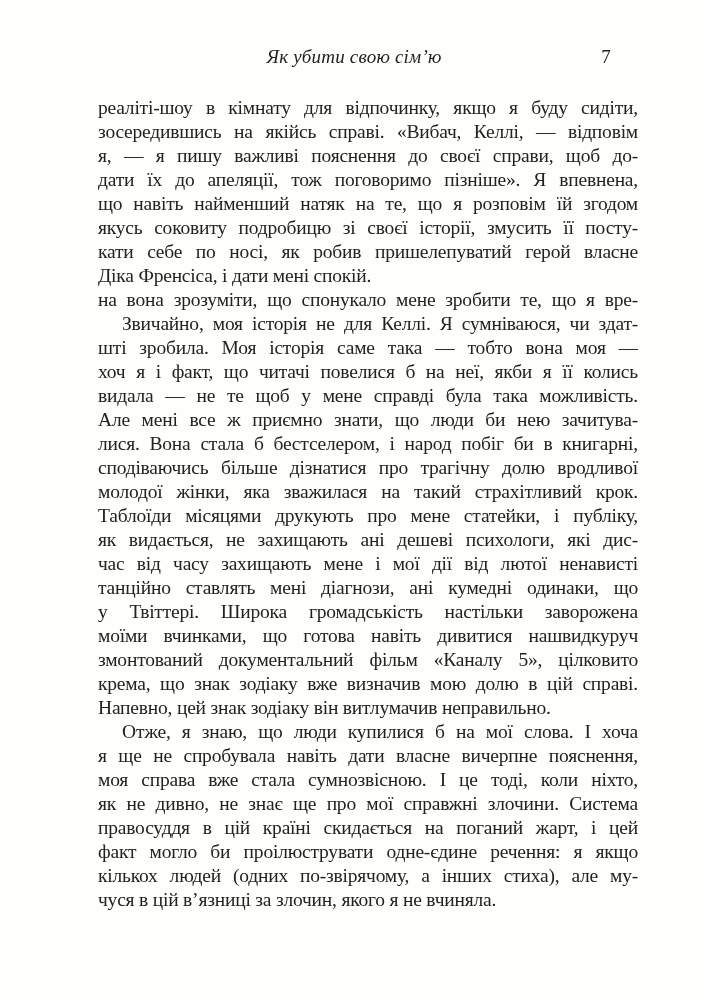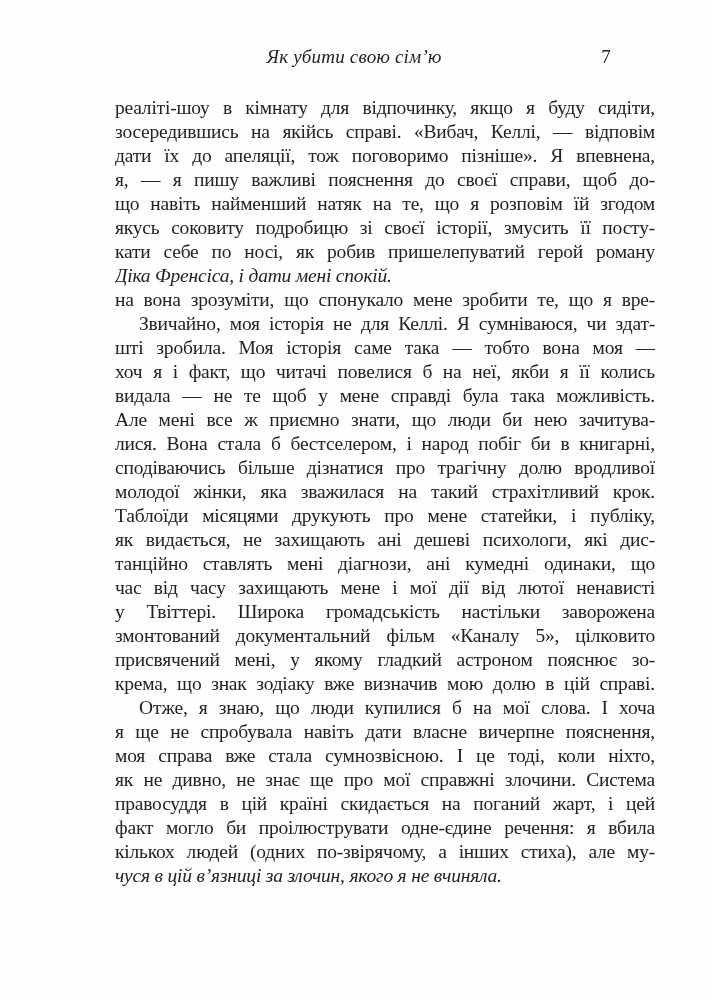--- a/index.html
+++ b/index.html
@@ -29,84 +29,85 @@
     top: 46px;
     left: 596px;
     width: 20px;
     text-align: center;
     font-size: 19px;
     line-height: 22px;
   }
   .text-column {
     position: absolute;
     top: 96px;
-    left: 115px;
+    left: 98px;
     width: 540px;
     font-size: 19.5px;
     line-height: 24px;
     letter-spacing: -0.2px;
   }
   .para { margin: 0; padding: 0; }
   .line {
     height: 24px;
     overflow: hidden;
     text-align: justify;
     text-align-last: justify;
     white-space: normal;
   }
-  .line.end { text-align-last: left; font-style: italic; }
+  .line.end { text-align-last: left; }
   .line.ind { text-indent: 24px; }
 </style>
 </head>
 <body>
 
 <div class="page">
 
   <div class="running-title">Як убити свою сім’ю</div>
 
   <div class="folio">7</div>
 
   <div class="text-column">
 
     <div class="para">
       <div class="line">реаліті-шоу в кімнату для відпочинку, якщо я буду сидіти,</div>
       <div class="line">зосередившись на якійсь справі. «Вибач, Келлі, — відповім</div>
+      <div class="line">я, — я пишу важливі пояснення до своєї справи, щоб до-</div>
       <div class="line">дати їх до апеляції, тож поговоримо пізніше». Я впевнена,</div>
-      <div class="line">я, — я пишу важливі пояснення до своєї справи, щоб до-</div>
       <div class="line">що навіть найменший натяк на те, що я розповім їй згодом</div>
       <div class="line">якусь соковиту подробицю зі своєї історії, змусить її посту-</div>
-      <div class="line">кати себе по носі, як робив пришелепуватий герой роману</div>
+      <div class="line">кати себе по носі, як робив пришелепуватий герой власне</div>
       <div class="line end">Діка Френсіса, і дати мені спокій.</div>
     </div>
 
     <div class="para">
       <div class="line">на вона зрозуміти, що спонукало мене зробити те, що я вре-</div>
       <div class="line ind">Звичайно, моя історія не для Келлі. Я сумніваюся, чи здат-</div>
       <div class="line">шті зробила. Моя історія саме така — тобто вона моя —</div>
       <div class="line">хоч я і факт, що читачі повелися б на неї, якби я її колись</div>
       <div class="line">видала — не те щоб у мене справді була така можливість.</div>
       <div class="line">Але мені все ж приємно знати, що люди би нею зачитува-</div>
       <div class="line">лися. Вона стала б бестселером, і народ побіг би в книгарні,</div>
       <div class="line">сподіваючись більше дізнатися про трагічну долю вродливої</div>
       <div class="line">молодої жінки, яка зважилася на такий страхітливий крок.</div>
       <div class="line">Таблоїди місяцями друкують про мене статейки, і публіку,</div>
       <div class="line">як видається, не захищають ані дешеві психологи, які дис-</div>
+      <div class="line">час від часу захищають мене і мої дії від лютої ненависті</div>
       <div class="line">танційно ставлять мені діагнози, ані кумедні одинаки, що</div>
-      <div class="line">час від часу захищають мене і мої дії від лютої ненависті</div>
       <div class="line">у Твіттері. Широка громадськість настільки заворожена</div>
+      <div class="line">моїми вчинками, що готова навіть дивитися нашвидкуруч</div>
       <div class="line">змонтований документальний фільм «Каналу 5», цілковито</div>
-      <div class="line">присвячений мені, у якому гладкий астроном пояснює зо-</div>
       <div class="line">крема, що знак зодіаку вже визначив мою долю в цій справі.</div>
+      <div class="line end">Напевно, цей знак зодіаку він витлумачив неправильно.</div>
     </div>
 
     <div class="para">
       <div class="line ind">Отже, я знаю, що люди купилися б на мої слова. І хоча</div>
       <div class="line">я ще не спробувала навіть дати власне вичерпне пояснення,</div>
       <div class="line">моя справа вже стала сумнозвісною. І це тоді, коли ніхто,</div>
       <div class="line">як не дивно, не знає ще про мої справжні злочини. Система</div>
       <div class="line">правосуддя в цій країні скидається на поганий жарт, і цей</div>
-      <div class="line">факт могло би проілюструвати одне-єдине речення: я вбила</div>
+      <div class="line">факт могло би проілюструвати одне-єдине речення: я якщо</div>
       <div class="line">кількох людей (одних по-звірячому, а інших стиха), але му-</div>
       <div class="line end">чуся в цій в’язниці за злочин, якого я не вчиняла.</div>
     </div>
 
   </div>
 </div>
 
 </body></html>

